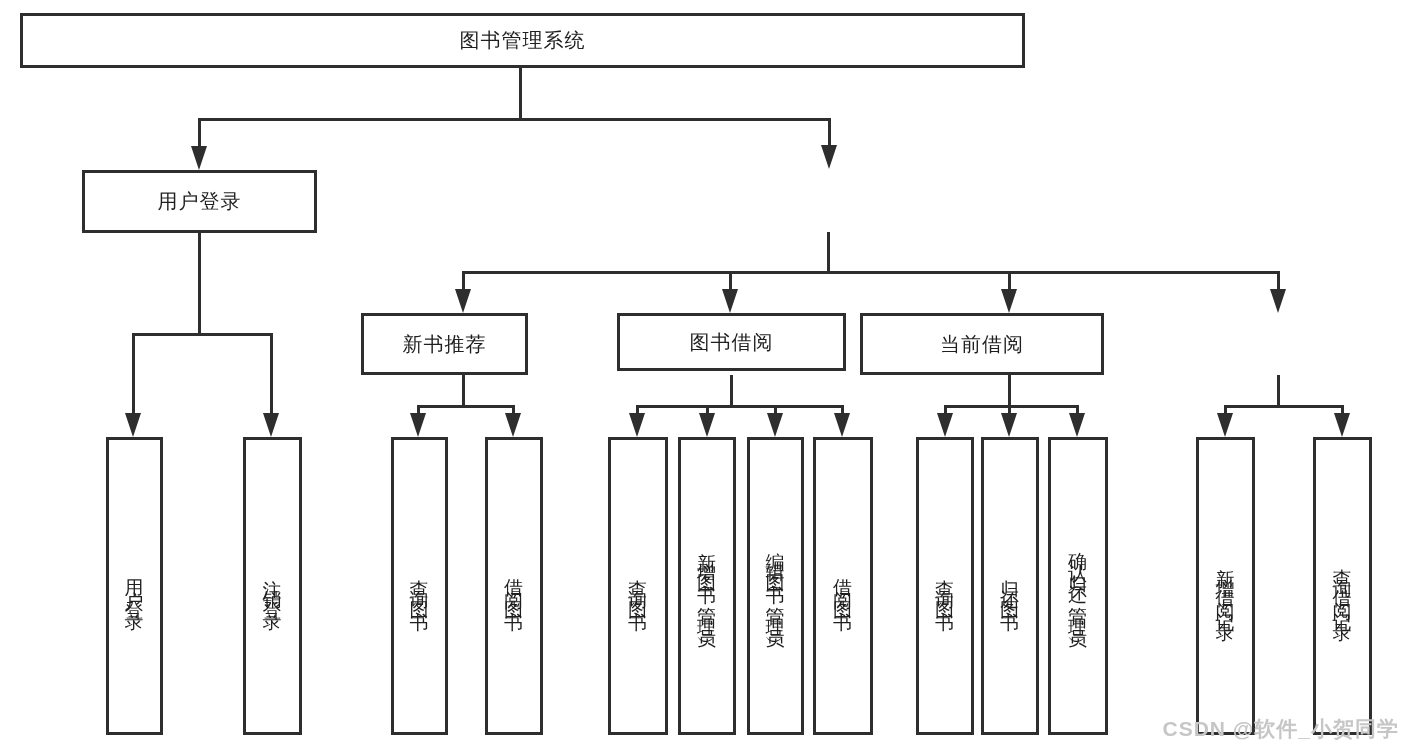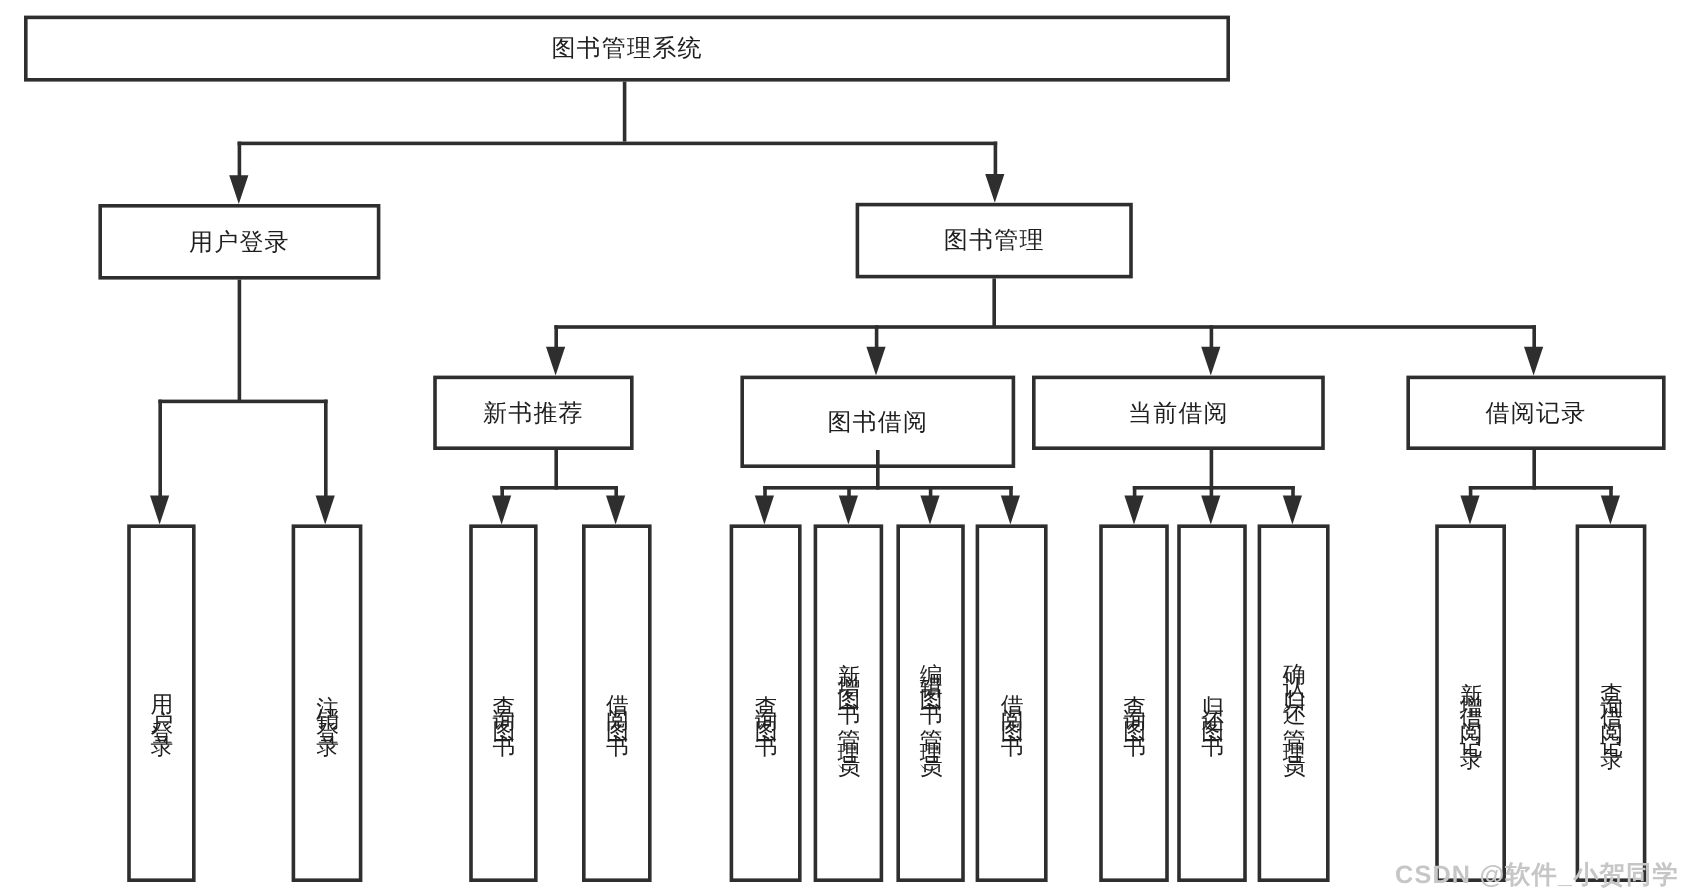--- a/index.html
+++ b/index.html
@@ -40,23 +40,20 @@
   <div class="vline" style="left:519px;top:68px;height:50px"></div>
   <div class="hline" style="left:198px;top:118px;width:633px"></div>
   <div class="vline" style="left:198px;top:118px;height:29px"></div>
   <div class="arrow" style="left:191px;top:146px"></div>
   <div class="vline" style="left:828px;top:118px;height:27px"></div>
   <div class="arrow" style="left:821px;top:145px"></div>
 
   <div class="node node-h" style="left:82px;top:170px;width:235px;height:63px">
     <span>用户登录</span>
   </div>
-  <div class="node node-h" style="left:713px;top:169px;width:231px;height:63px">
-    <span>图书管理</span>
-  </div>
 
   <div class="vline" style="left:198px;top:233px;height:102px"></div>
   <div class="hline" style="left:132px;top:333px;width:141px"></div>
   <div class="vline" style="left:132px;top:333px;height:81px"></div>
   <div class="arrow" style="left:125px;top:413px"></div>
   <div class="vline" style="left:270px;top:333px;height:81px"></div>
   <div class="arrow" style="left:263px;top:413px"></div>
 
   <div class="vline" style="left:827px;top:232px;height:41px"></div>
   <div class="hline" style="left:462px;top:271px;width:818px"></div>
@@ -65,28 +62,25 @@
   <div class="vline" style="left:729px;top:271px;height:20px"></div>
   <div class="arrow" style="left:722px;top:289px"></div>
   <div class="vline" style="left:1008px;top:271px;height:20px"></div>
   <div class="arrow" style="left:1001px;top:289px"></div>
   <div class="vline" style="left:1277px;top:271px;height:20px"></div>
   <div class="arrow" style="left:1270px;top:289px"></div>
 
   <div class="node node-h" style="left:361px;top:313px;width:167px;height:62px">
     <span>新书推荐</span>
   </div>
-  <div class="node node-h" style="left:617px;top:313px;width:229px;height:77px">
+  <div class="node node-h" style="left:617px;top:313px;width:229px;height:58px">
     <span>图书借阅</span>
   </div>
   <div class="node node-h" style="left:860px;top:313px;width:244px;height:62px">
     <span>当前借阅</span>
-  </div>
-  <div class="node node-h" style="left:1172px;top:313px;width:216px;height:62px">
-    <span>借阅记录</span>
   </div>
 
   <div class="vline" style="left:462px;top:375px;height:33px"></div>
   <div class="hline" style="left:417px;top:405px;width:98px"></div>
   <div class="vline" style="left:417px;top:405px;height:10px"></div>
   <div class="arrow" style="left:410px;top:413px"></div>
   <div class="vline" style="left:512px;top:405px;height:10px"></div>
   <div class="arrow" style="left:505px;top:413px"></div>
 
   <div class="vline" style="left:730px;top:375px;height:33px"></div>

